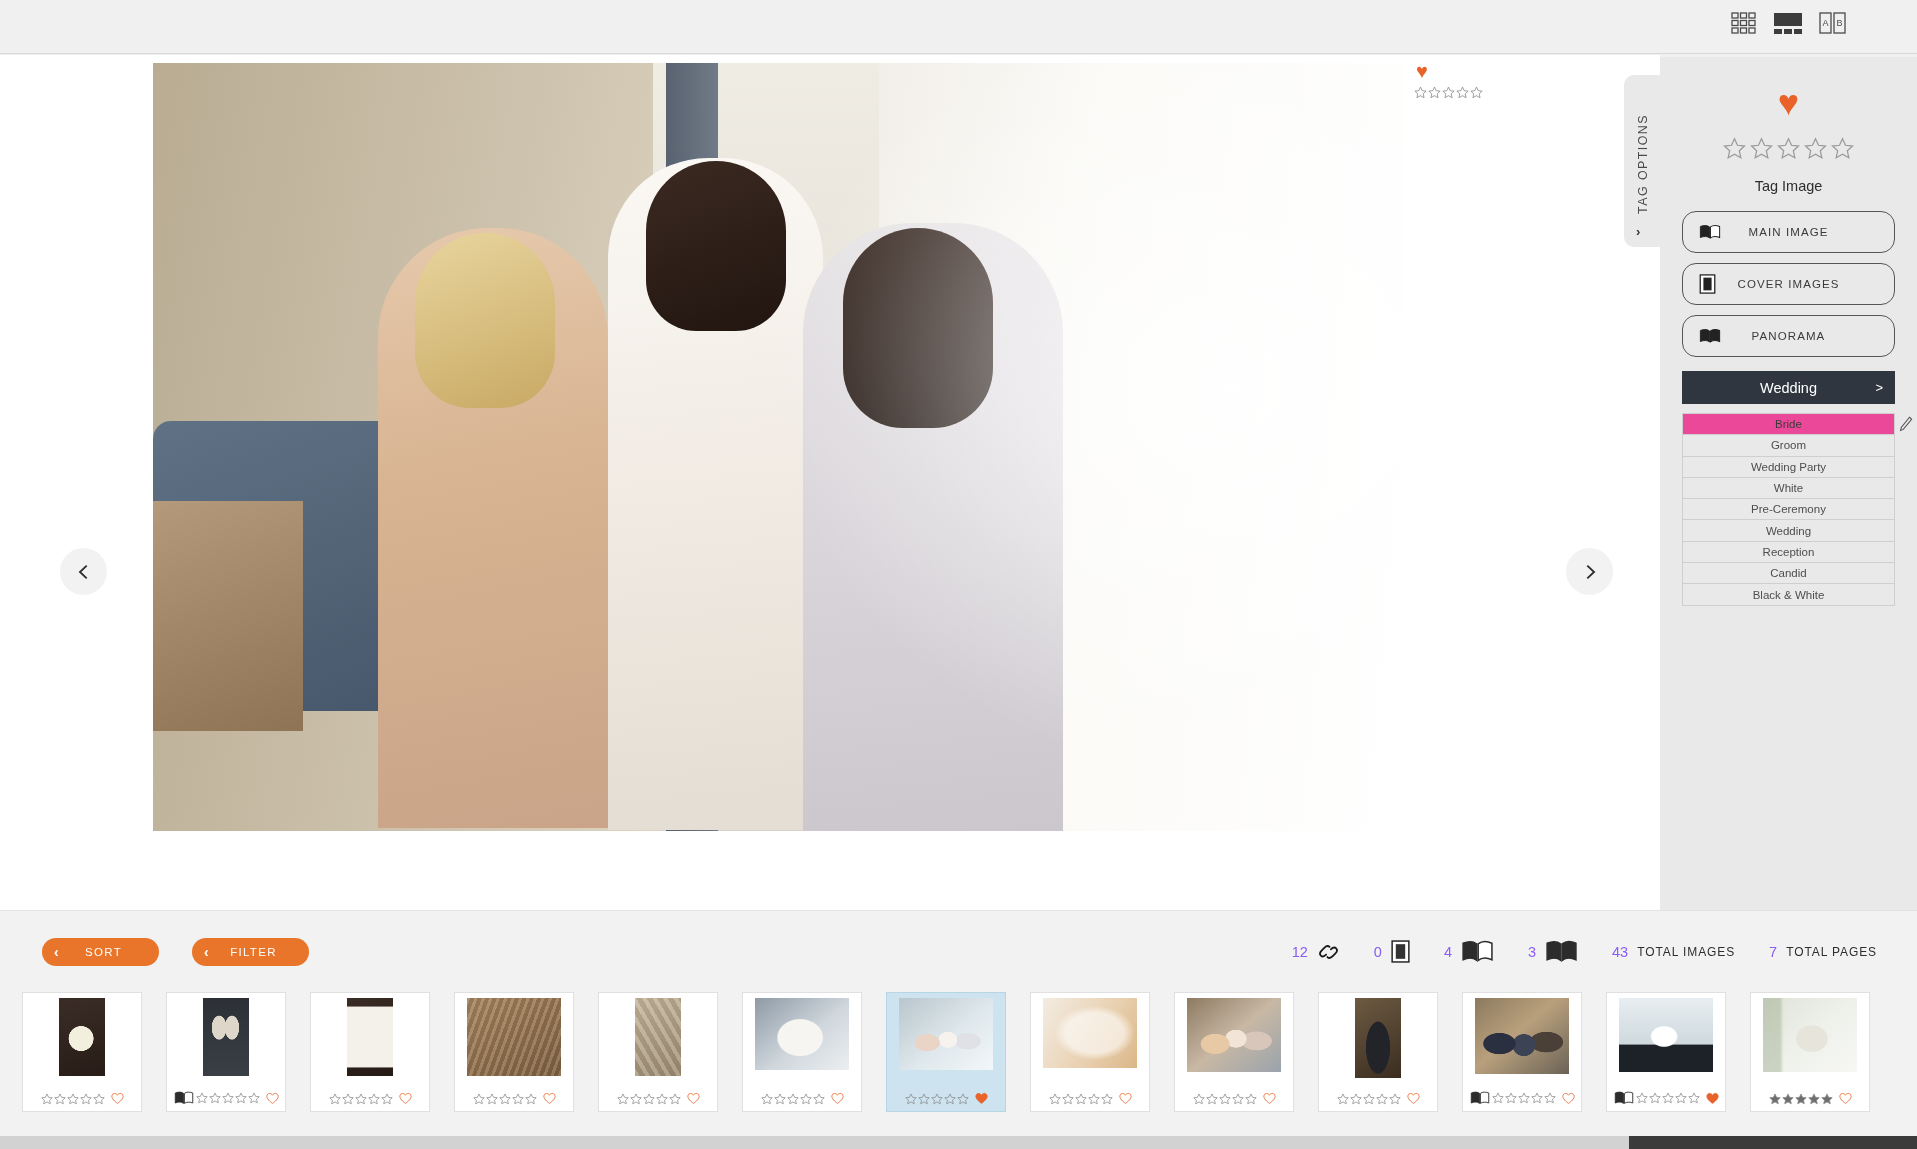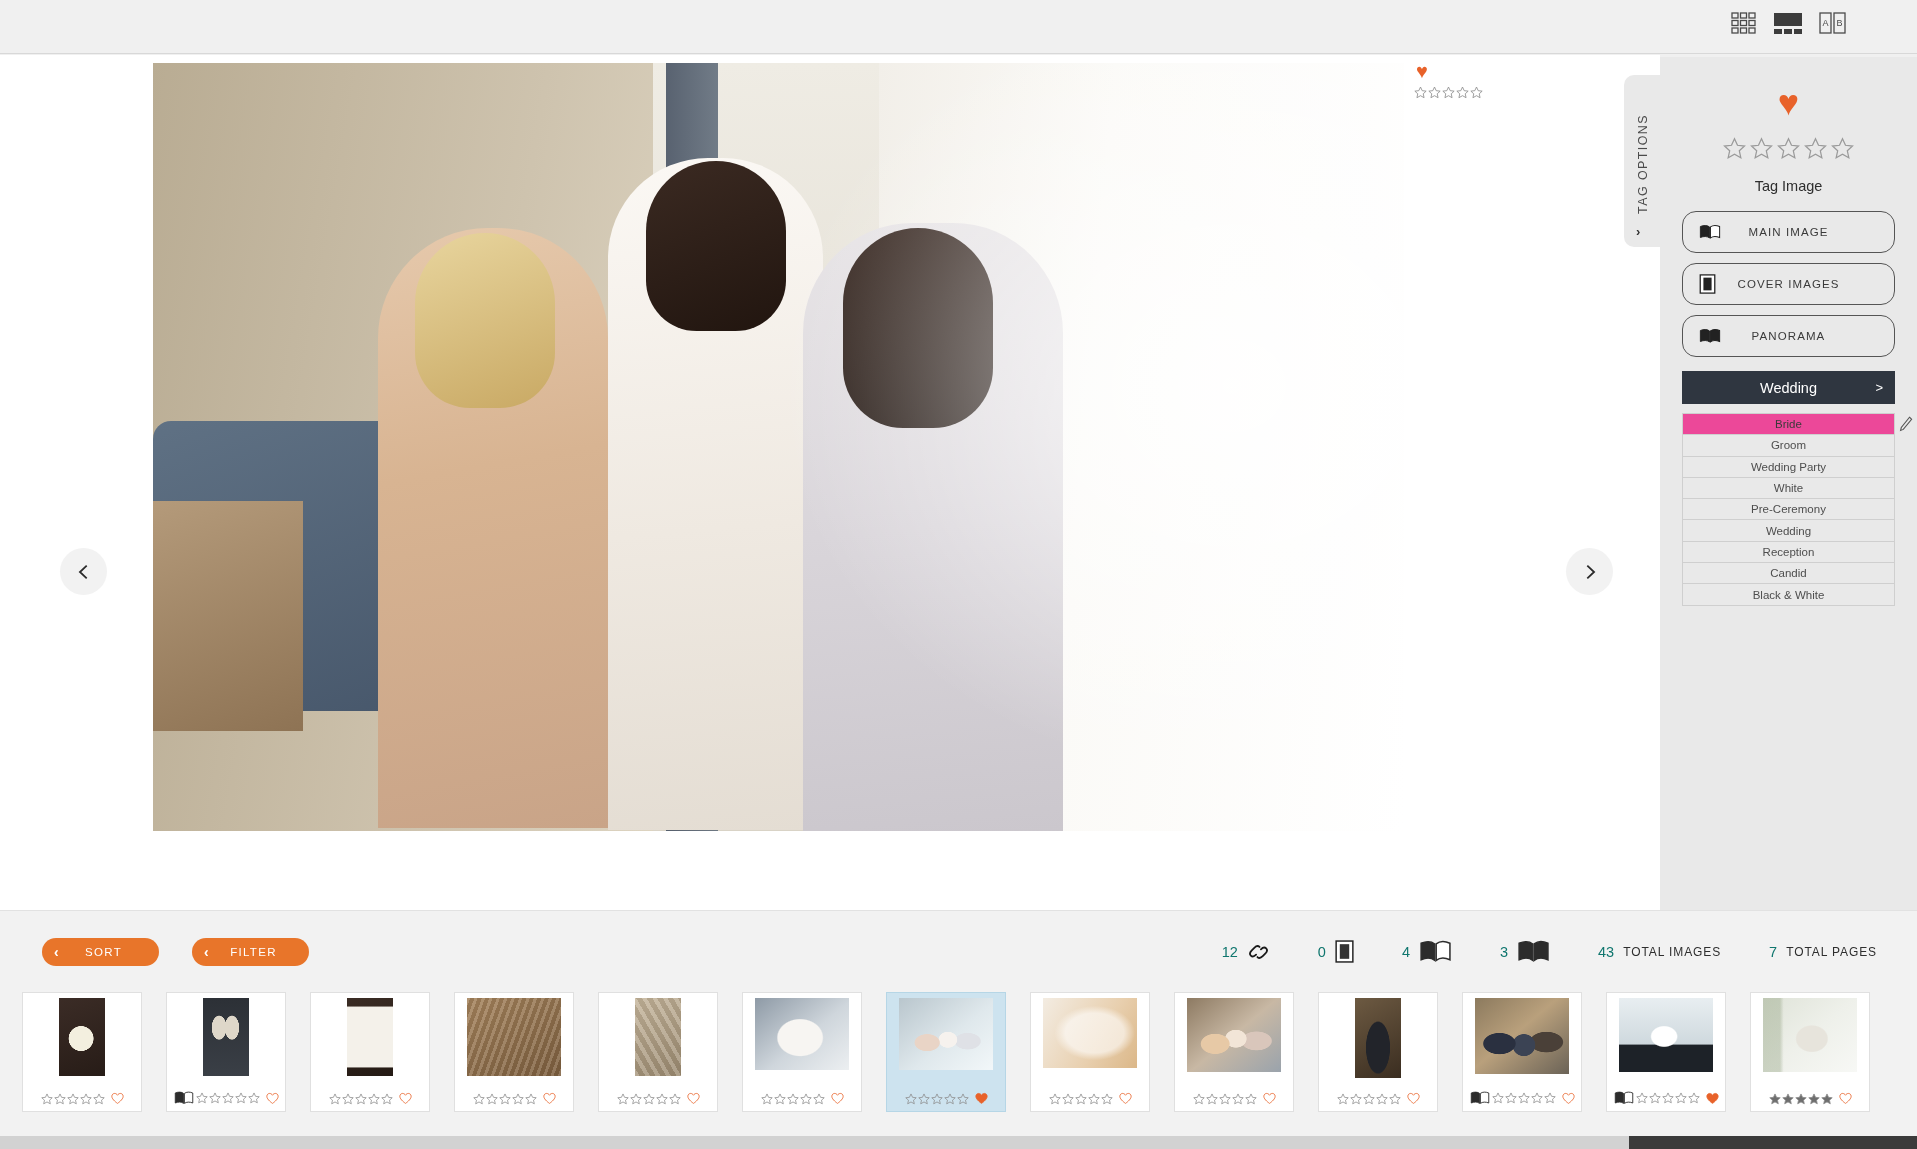--- a/index.html
+++ b/index.html
@@ -154,21 +154,21 @@
   }
   .orange-btn .ochev { margin-left: 12px; font-size: 14px; font-weight: bold; }
   .orange-btn .olabel { flex: 1; text-align: center; padding-right: 12px; }
   #sort-btn { left: 42px; }
   #filter-btn { left: 192px; }
 
   .counters {
     position: absolute; right: 40px; top: 940px; display: flex; align-items: center; gap: 0px;
   }
   .cgroup { display: flex; align-items: center; gap: 9px; margin-left: 34px; cursor: pointer; }
-  .cnum { font-size: 14.5px; color: #0f766e; margin-left: 14px; }
+  .cnum { font-size: 14.5px; color: #8b5cf6; }
   .clabel { font-size: 12px; color: #2e2e2e; letter-spacing: .9px; }
 
   
   .filmstrip {
     position: absolute; left: 0; top: 978px; width: 1917px; height: 171px;
     background: #f2f2f2; overflow: hidden;
   }
   .strip-inner { display: flex; gap: 0px; padding: 14px 0 0 22px; }
   .thumb {
     width: 120px; height: 120px; background: #fff; border: 1px solid #e0e0e0;

